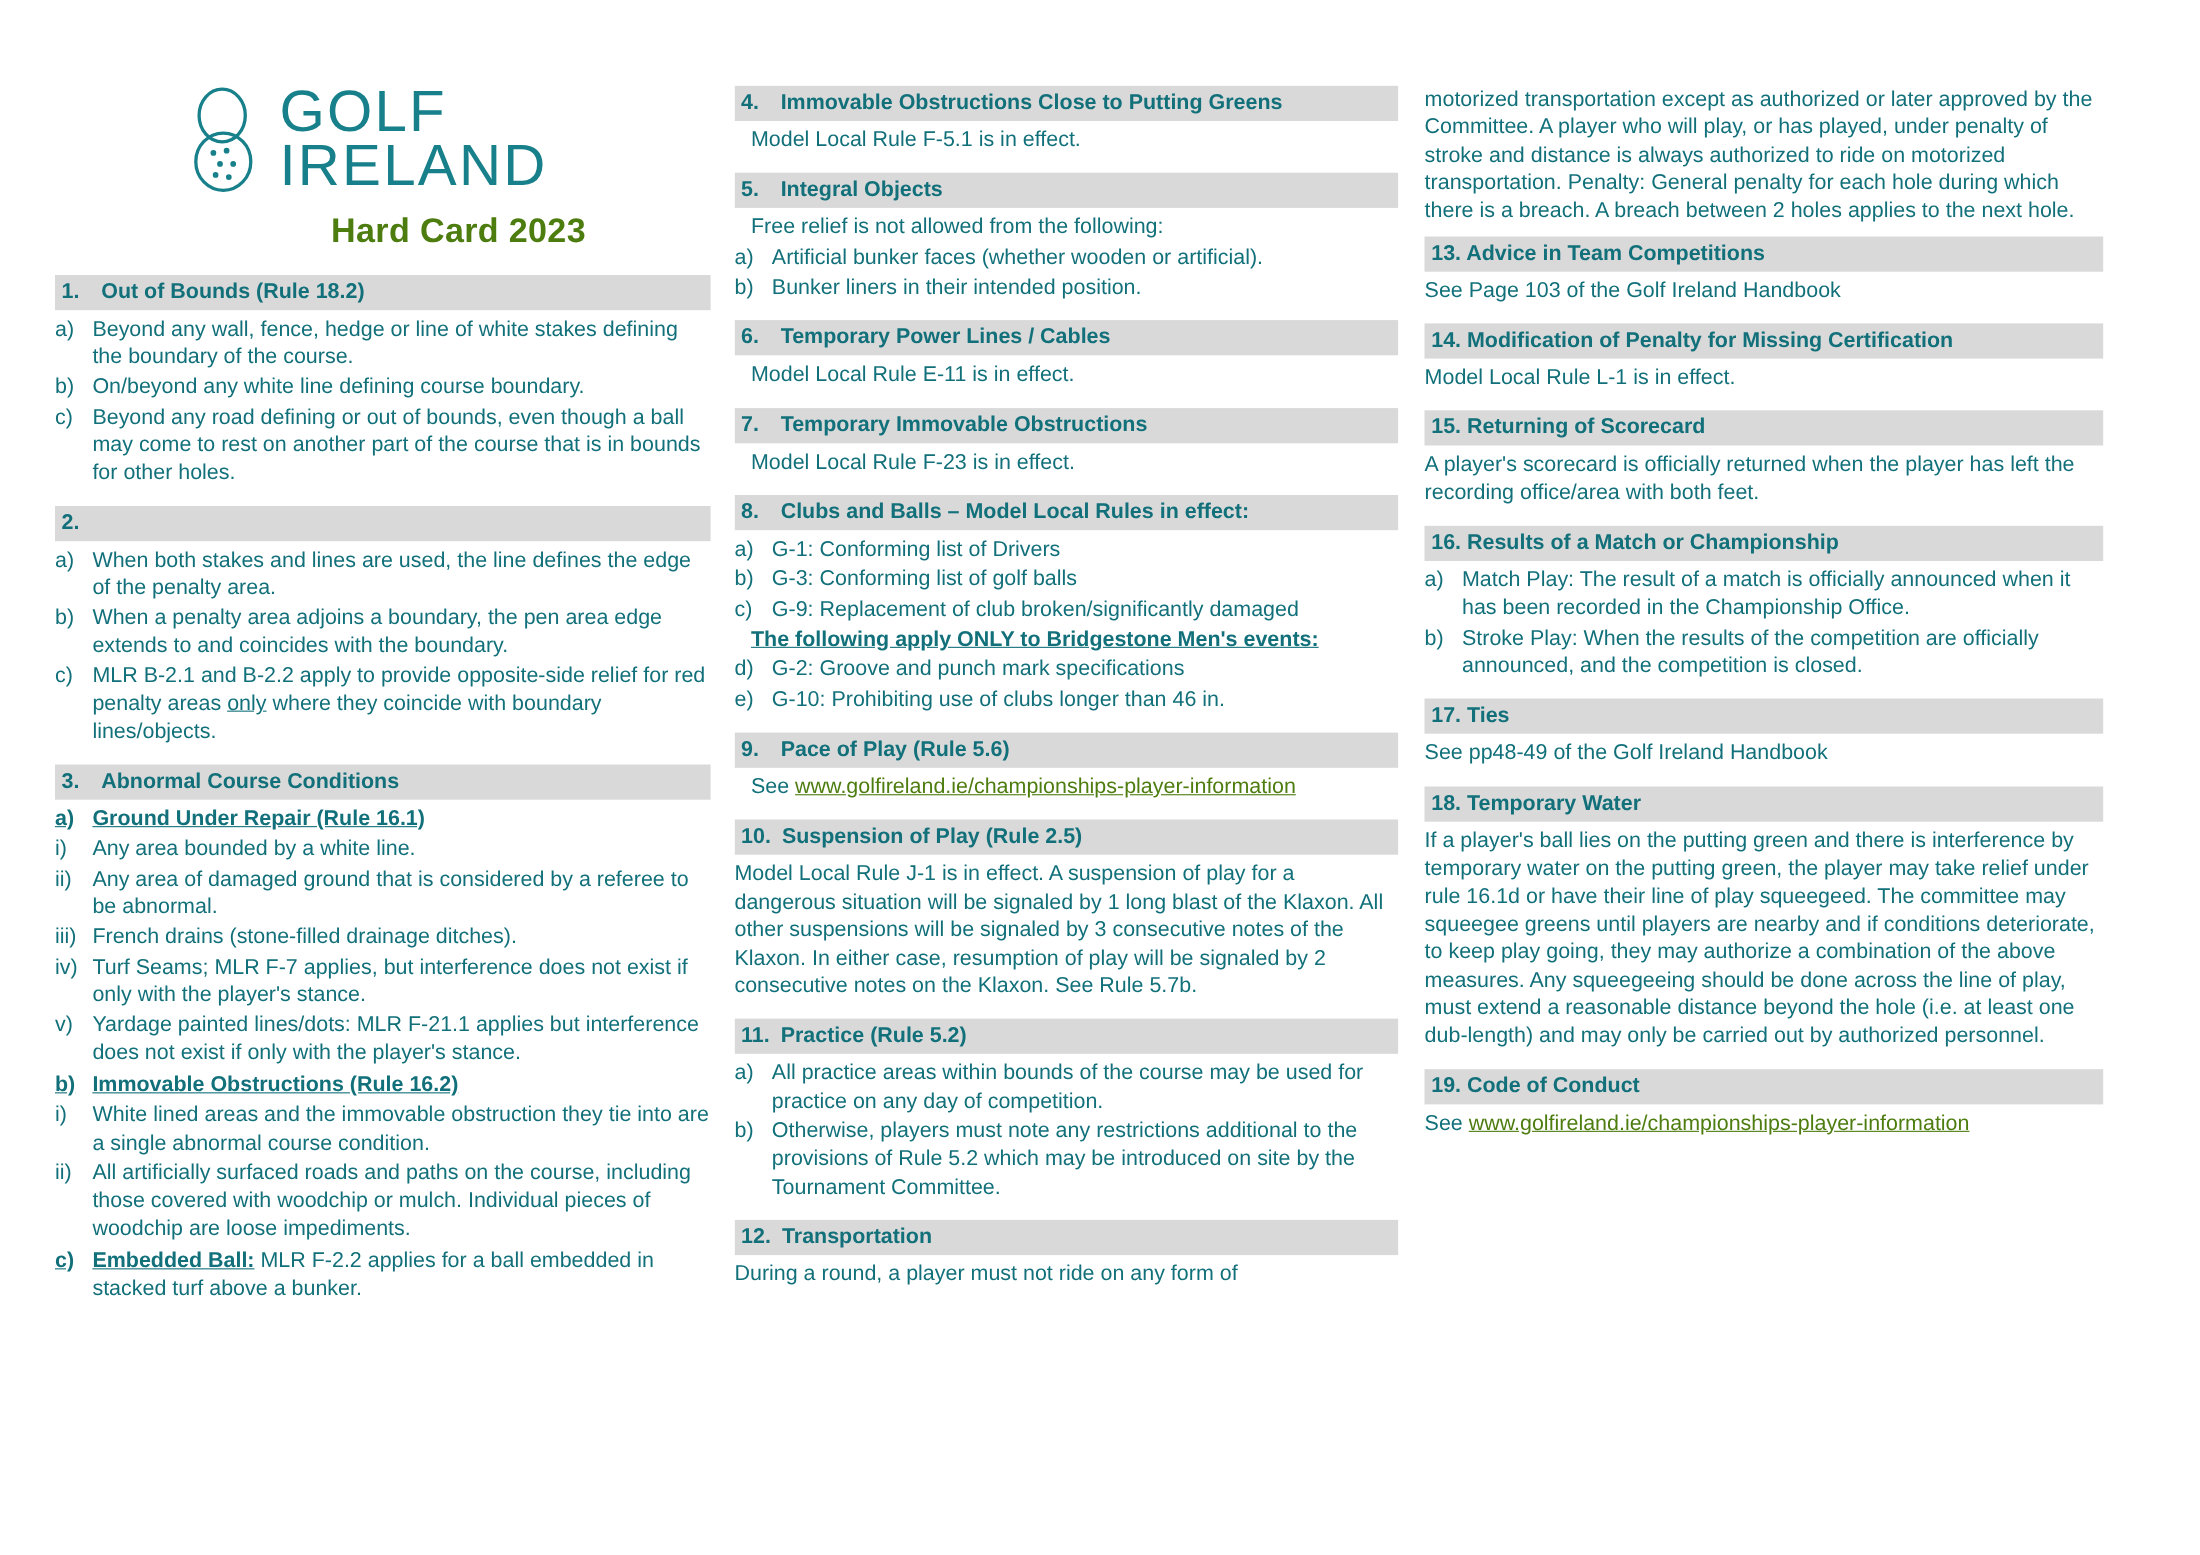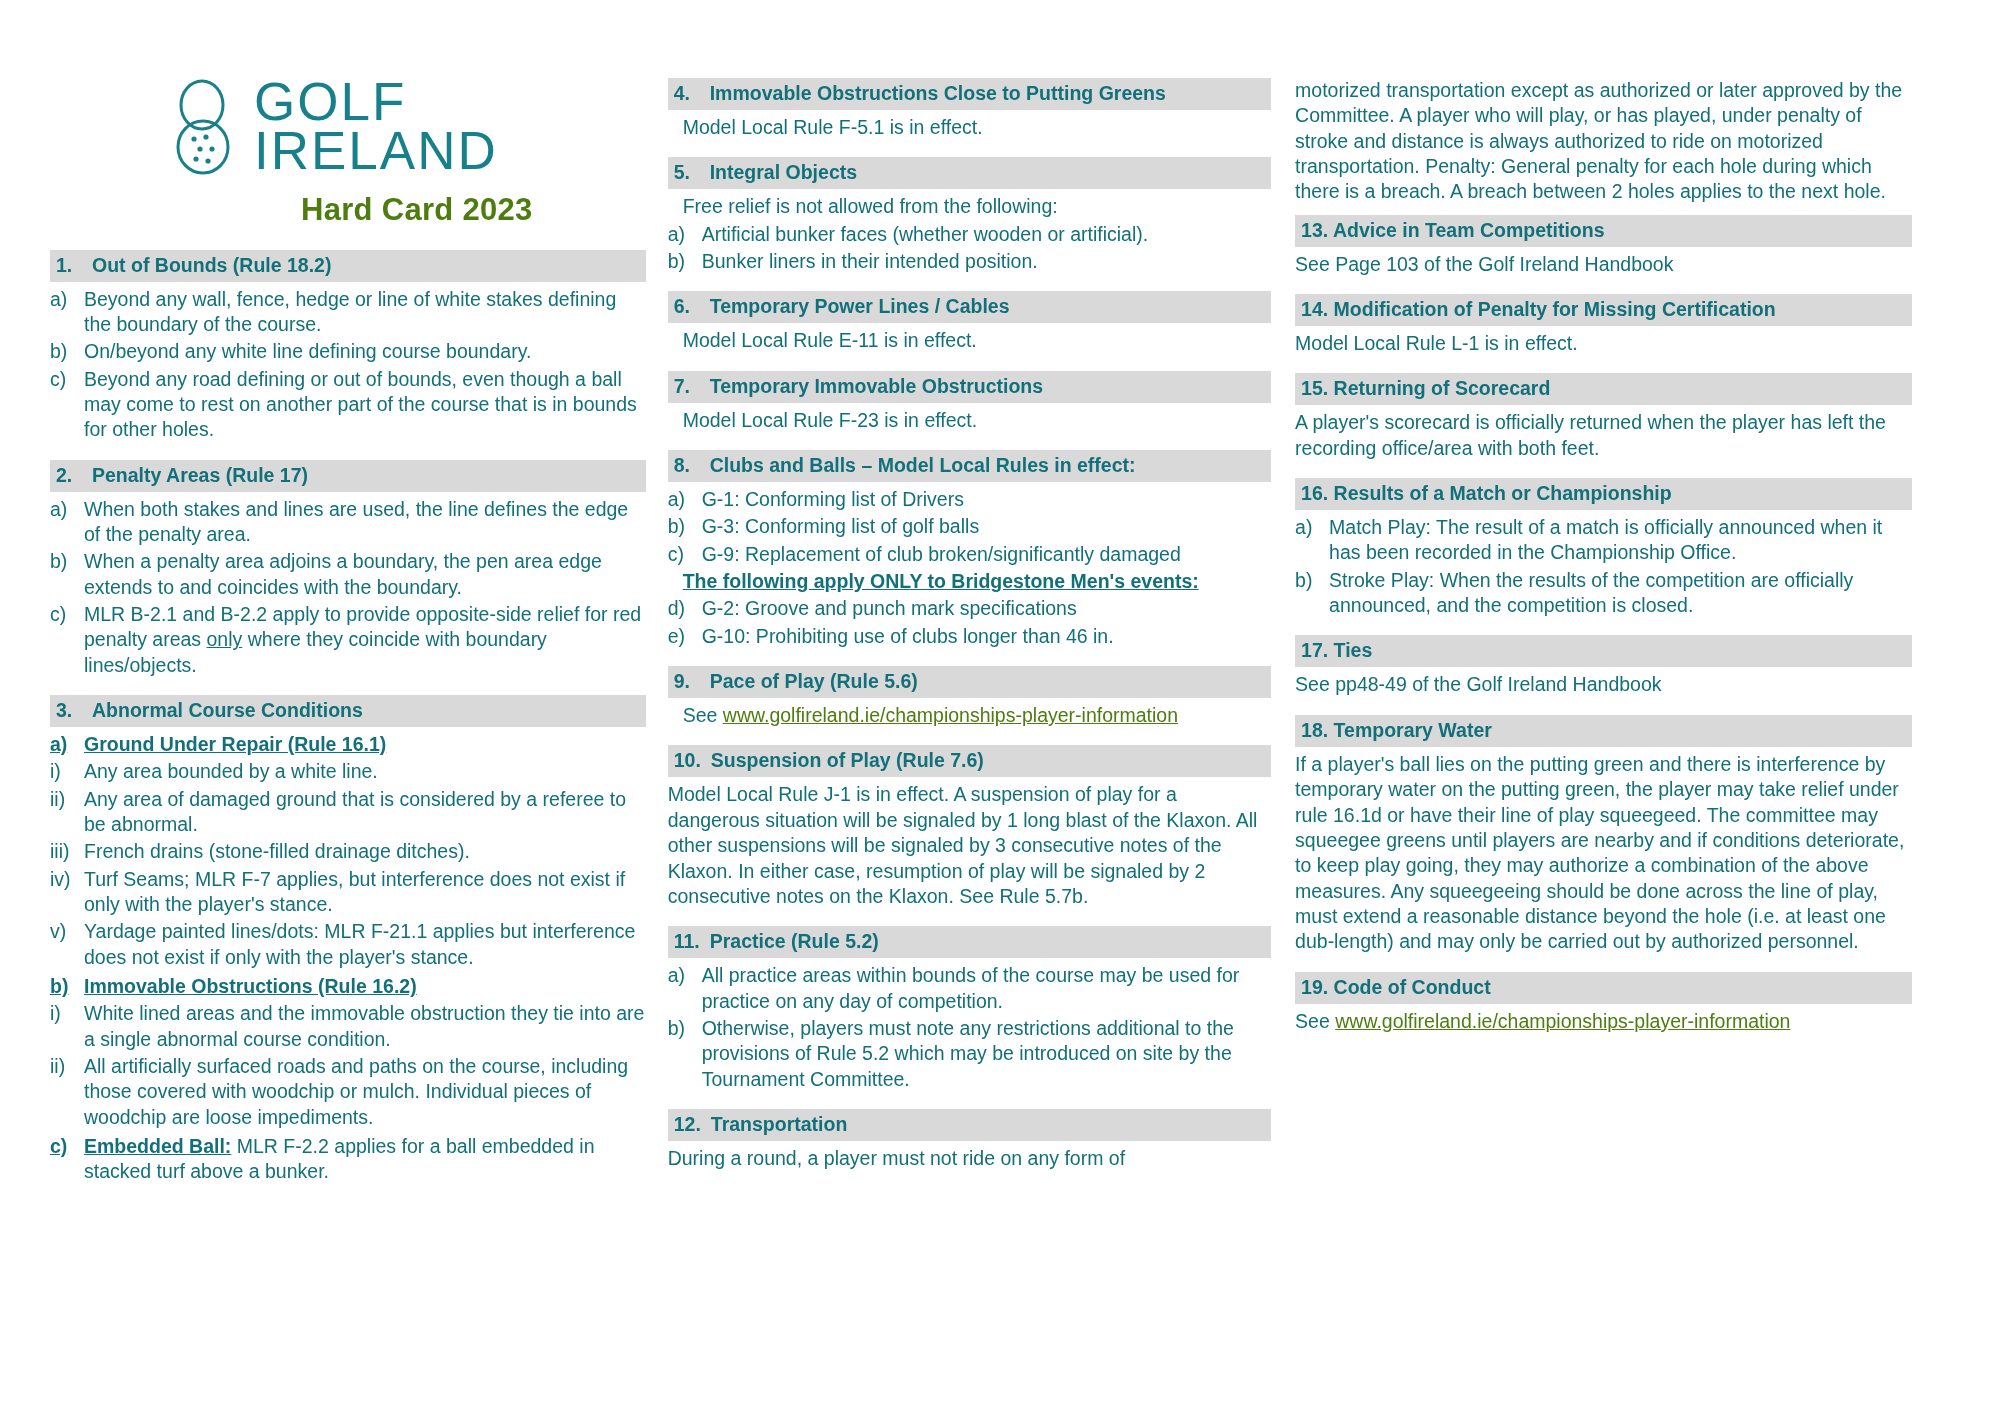--- a/index.html
+++ b/index.html
@@ -166,21 +166,20 @@
         </div>
         <div class="line">
           <span class="marker">c)</span>
           <span class="body">Beyond any road defining or out of bounds, even though a ball may come to rest on another part of the course that is in bounds for other holes.</span>
         </div>
       </div>
 
       <div class="sec">
         <div class="sec-head">
           <span class="num">2.</span>
-          <span class="txt">Penalty Areas (Rule 17)</span>
         </div>
         <div class="line">
           <span class="marker">a)</span>
           <span class="body">When both stakes and lines are used, the line defines the edge of the penalty area.</span>
         </div>
         <div class="line">
           <span class="marker">b)</span>
           <span class="body">When a penalty area adjoins a boundary, the pen area edge extends to and coincides with the boundary.</span>
         </div>
         <div class="line">
@@ -322,21 +321,21 @@
         </div>
         <div class="plain">
           <span>See</span>
           <a class="link" href="#">www.golfireland.ie/championships-player-information</a>
         </div>
       </div>
 
       <div class="sec">
         <div class="sec-head">
           <span class="num">10.</span>
-          <span class="txt">Suspension of Play (Rule 7.6)</span>
+          <span class="txt">Suspension of Play (Rule 2.5)</span>
         </div>
         <div class="para">Model Local Rule J-1 is in effect. A suspension of play for a dangerous situation will be signaled by 1 long blast of the Klaxon. All other suspensions will be signaled by 3 consecutive notes of the Klaxon. In either case, resumption of play will be signaled by 2 consecutive notes on the Klaxon. See Rule 5.7b.</div>
       </div>
 
       <div class="sec">
         <div class="sec-head">
           <span class="num">11.</span>
           <span class="txt">Practice (Rule 5.2)</span>
         </div>
         <div class="line">

